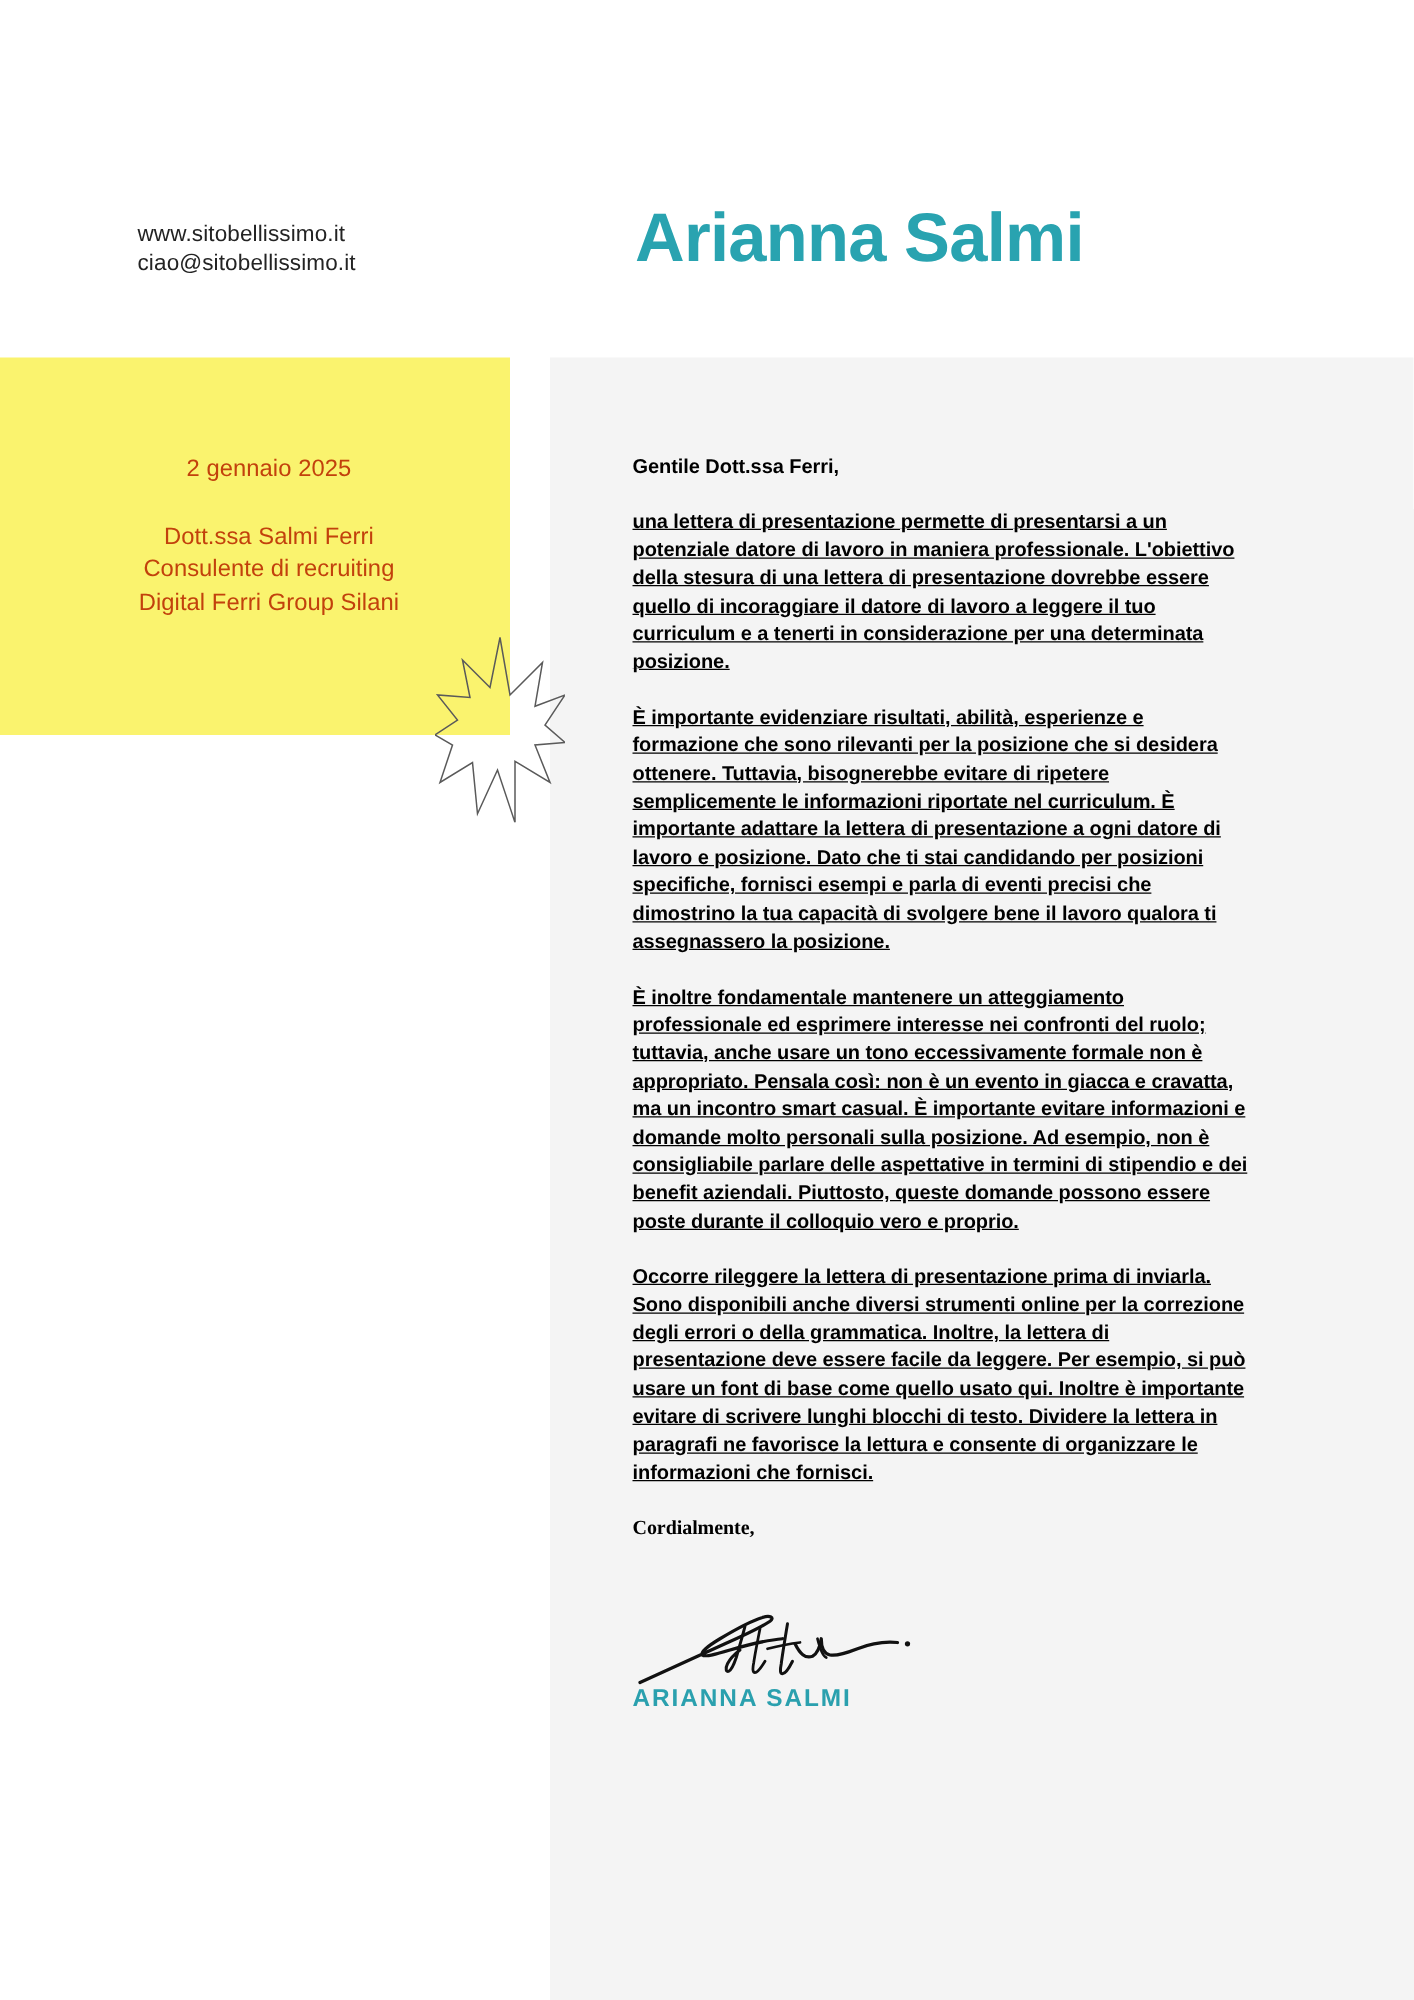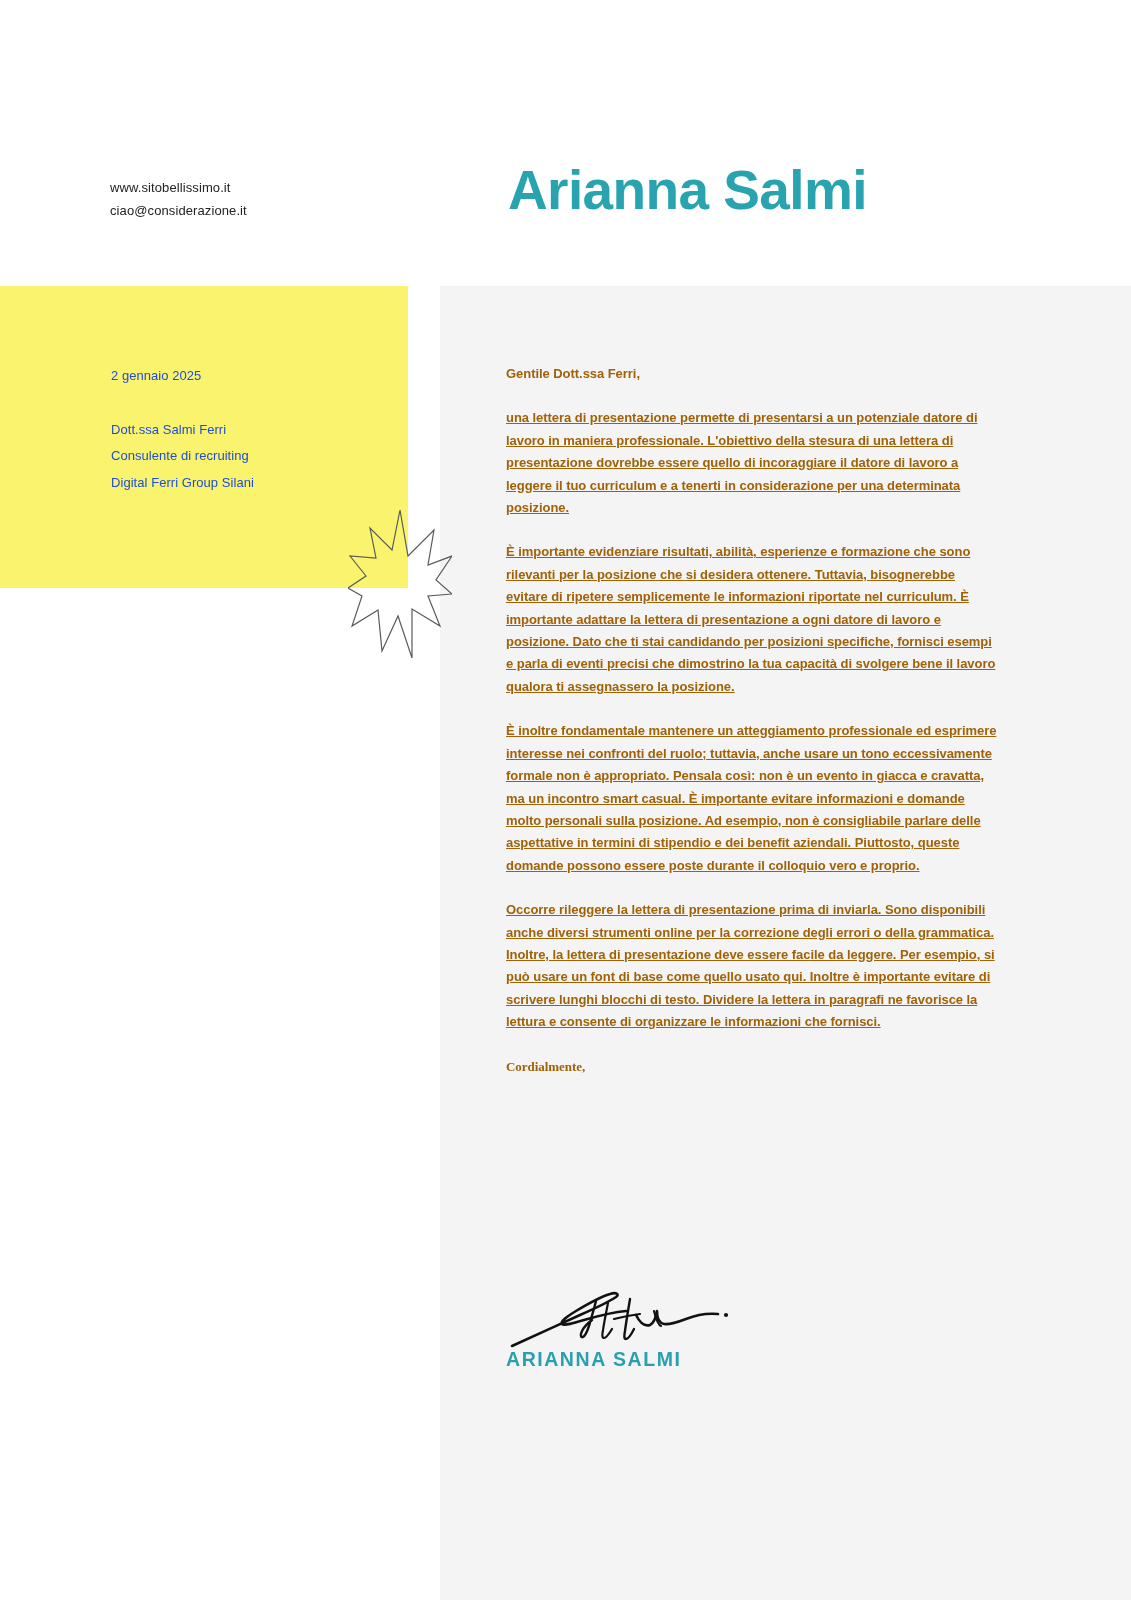--- a/index.html
+++ b/index.html
@@ -37,21 +37,21 @@
     width: 408px;
     height: 302px;
     background: #faf36e;
   }
 
   
   .contact-block {
     position: absolute;
     left: 110px;
     top: 176px;
-    font-size: 13px;
+    font-size: 18px;
     line-height: 23px;
     color: #232323;
     letter-spacing: 0.1px;
   }
   .contact-line { display: block; }
 
   
   .header-name {
     position: absolute;
     left: 508px;
@@ -62,47 +62,48 @@
     color: #29a3b0;
     line-height: 1.1;
     white-space: nowrap;
   }
 
   
   .recipient-block {
     position: absolute;
     left: 111px;
     top: 363px;
-    font-size: 13px;
+    font-size: 19px;
     line-height: 26.5px;
-    color: #1d4ed8;
+    color: #c2410c;
     letter-spacing: 0.05px;
+    text-align: center;
   }
   .recipient-date { margin-bottom: 27px; }
   .recipient-line { display: block; }
 
   
   .starburst {
     position: absolute;
     left: 348px;
     top: 508px;
     width: 104px;
     height: 150px;
   }
   .starburst svg { display: block; width: 100%; height: 100%; }
 
   
   .letter-body {
     position: absolute;
     left: 506px;
     top: 363px;
     width: 492px;
-    font-size: 13px;
+    font-size: 16px;
     line-height: 22.4px;
-    color: #a16207;
+    color: #000000;
     font-weight: 600;
     letter-spacing: -0.05px;
   }
   .letter-salutation { margin: 0 0 22px 0; }
   .letter-para { margin: 0 0 22px 0; text-decoration: underline; }
   .letter-closing { margin: 0; font-family: Liberation Serif, serif; }
 
   
   .signature-wrap {
     position: absolute;
@@ -128,21 +129,21 @@
 <body>
 
 <div id="page">
 
   <div class="right-panel"></div>
 
   <div class="yellow-block"></div>
 
   <div class="contact-block">
     <span class="contact-line">www.sitobellissimo.it</span>
-    <span class="contact-line">ciao@considerazione.it</span>
+    <span class="contact-line">ciao@sitobellissimo.it</span>
   </div>
 
   <div class="header-name">Arianna Salmi</div>
 
   <div class="recipient-block">
     <div class="recipient-date">2 gennaio 2025</div>
     <span class="recipient-line">Dott.ssa Salmi Ferri</span>
     <span class="recipient-line">Consulente di recruiting</span>
     <span class="recipient-line">Digital Ferri Group Silani</span>
   </div>

